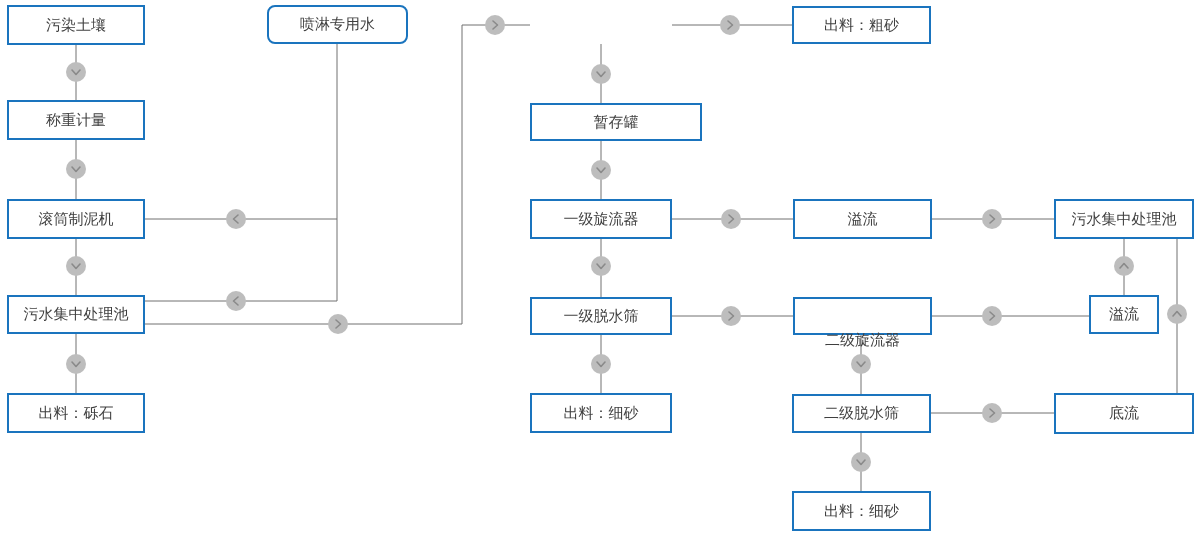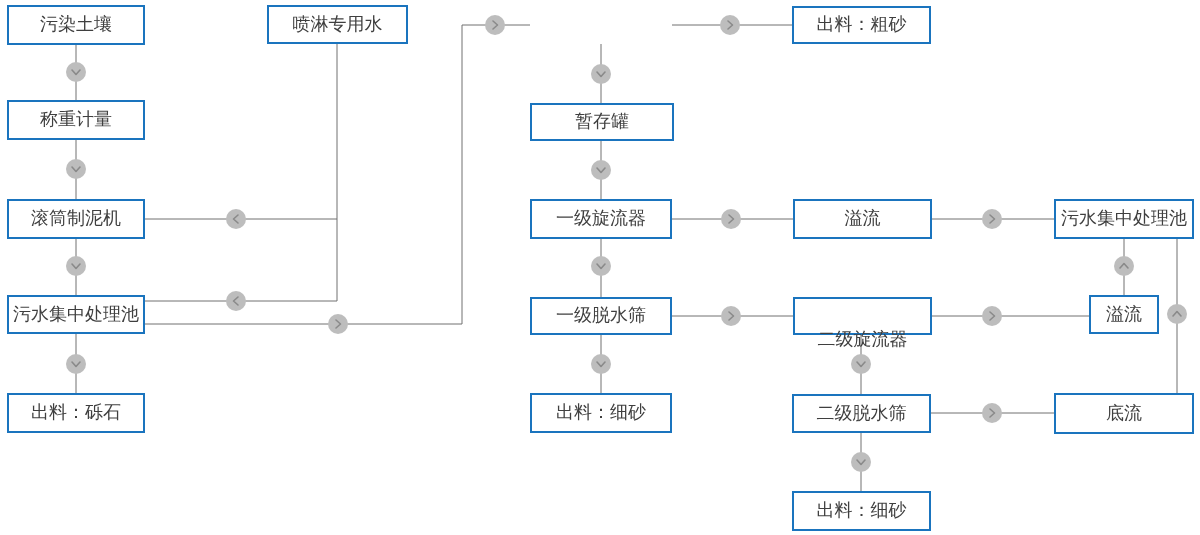--- a/index.html
+++ b/index.html
@@ -24,25 +24,24 @@
     box-sizing: border-box;
     background: #ffffff;
     border: 2px solid #1a74be;
     display: flex;
     align-items: center;
     justify-content: center;
     z-index: 2;
     cursor: default;
   }
   .node-label {
-    font-size: 18px;
+    font-size: 15px;
     color: #3f3f3f;
     white-space: nowrap;
     line-height: 1;
-    font-family: Liberation Mono, monospace;
   }
 </style>
 </head>
 <body>
 
 <div id="canvas" style="width: 1200px; height: 535px;">
     <svg id="edge-layer" width="1200" height="535">
       <polyline points="76,45 76,100" fill="none" stroke="#717171" stroke-width="1"></polyline>
       <polyline points="76,140 76,199" fill="none" stroke="#717171" stroke-width="1"></polyline>
       <polyline points="76,239 76,295" fill="none" stroke="#717171" stroke-width="1"></polyline>
@@ -161,27 +160,27 @@
     </div>
     <div class="node" style="left: 7px; top: 199px; width: 138px; height: 40px; border-color: rgb(26, 116, 190); background: rgb(255, 255, 255);">
       <span class="node-label" style="color: rgb(63, 63, 63);">滚筒制泥机</span>
     </div>
     <div class="node" style="left: 7px; top: 295px; width: 138px; height: 39px; border-color: rgb(26, 116, 190); background: rgb(255, 255, 255);">
       <span class="node-label" style="color: rgb(63, 63, 63);">污水集中处理池</span>
     </div>
     <div class="node" style="left: 7px; top: 393px; width: 138px; height: 40px; border-color: rgb(26, 116, 190); background: rgb(255, 255, 255);">
       <span class="node-label" style="color: rgb(63, 63, 63);">出料：砾石</span>
     </div>
-    <div class="node" style="left: 267px; top: 5px; width: 141px; height: 39px; border-color: rgb(26, 116, 190); background: rgb(255, 255, 255);">
+    <div class="node" style="left: 267px; top: 5px; width: 141px; height: 39px; border-color: rgb(26, 116, 190); background: rgb(255, 255, 255); border-radius: 8px;">
       <span class="node-label" style="color: rgb(63, 63, 63);">喷淋专用水</span>
     </div>
     <div class="node" style="left: 792px; top: 6px; width: 139px; height: 38px; border-color: rgb(26, 116, 190); background: rgb(255, 255, 255);">
       <span class="node-label" style="color: rgb(63, 63, 63);">出料：粗砂</span>
     </div>
-    <div class="node" style="left: 530px; top: 103px; width: 144px; height: 38px; border-color: rgb(26, 116, 190); background: rgb(255, 255, 255);">
+    <div class="node" style="left: 530px; top: 103px; width: 172px; height: 38px; border-color: rgb(26, 116, 190); background: rgb(255, 255, 255);">
       <span class="node-label" style="color: rgb(63, 63, 63);">暂存罐</span>
     </div>
     <div class="node" style="left: 530px; top: 199px; width: 142px; height: 40px; border-color: rgb(26, 116, 190); background: rgb(255, 255, 255);">
       <span class="node-label" style="color: rgb(63, 63, 63);">一级旋流器</span>
     </div>
     <div class="node" style="left: 793px; top: 199px; width: 139px; height: 40px; border-color: rgb(26, 116, 190); background: rgb(255, 255, 255);">
       <span class="node-label" style="color: rgb(63, 63, 63);">溢流</span>
     </div>
     <div class="node" style="left: 1054px; top: 199px; width: 140px; height: 40px; border-color: rgb(26, 116, 190); background: rgb(255, 255, 255);">
       <span class="node-label" style="color: rgb(63, 63, 63);">污水集中处理池</span>

